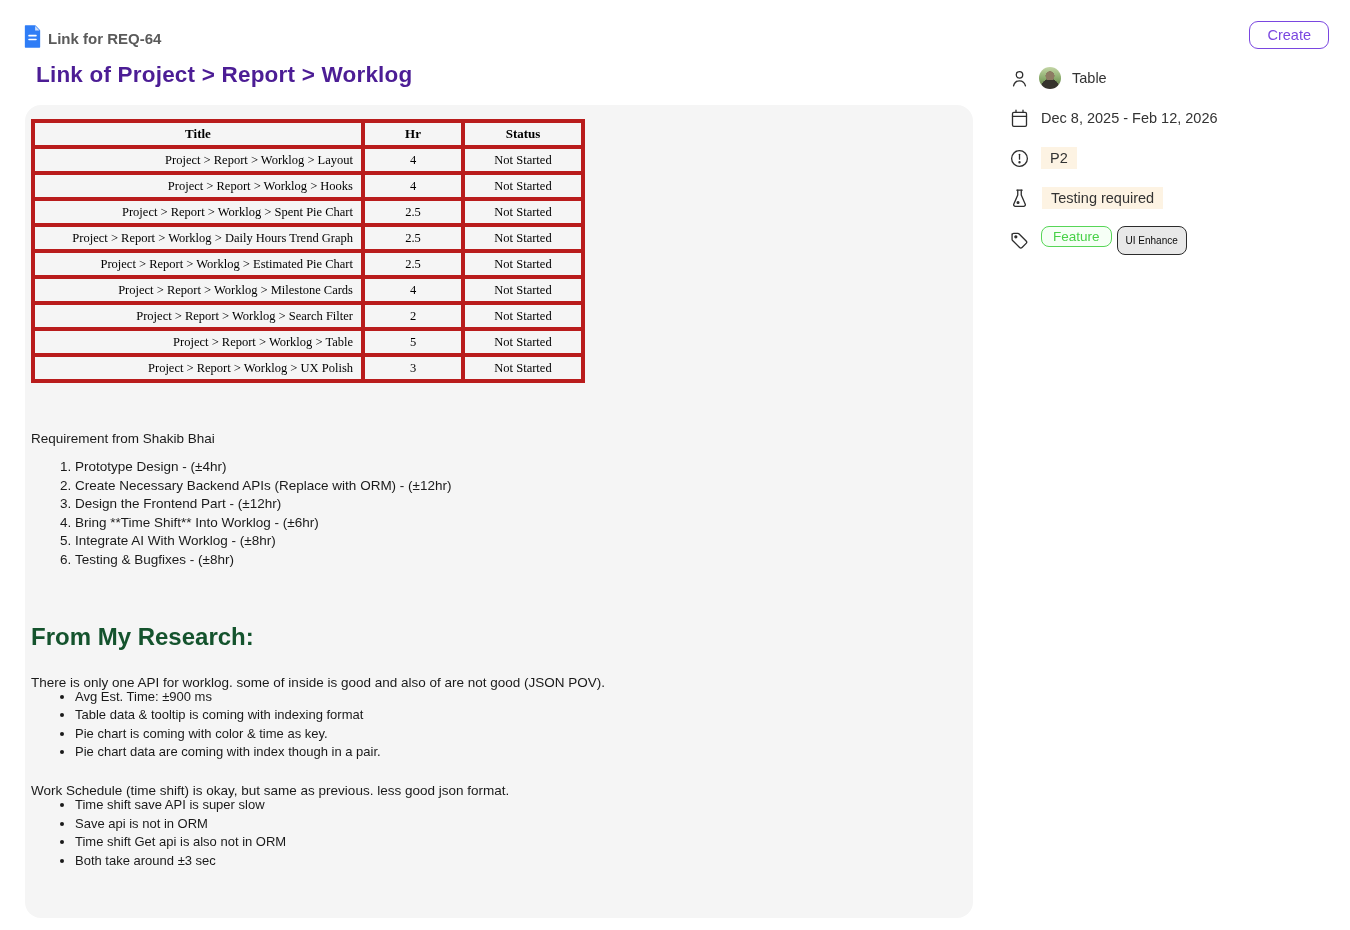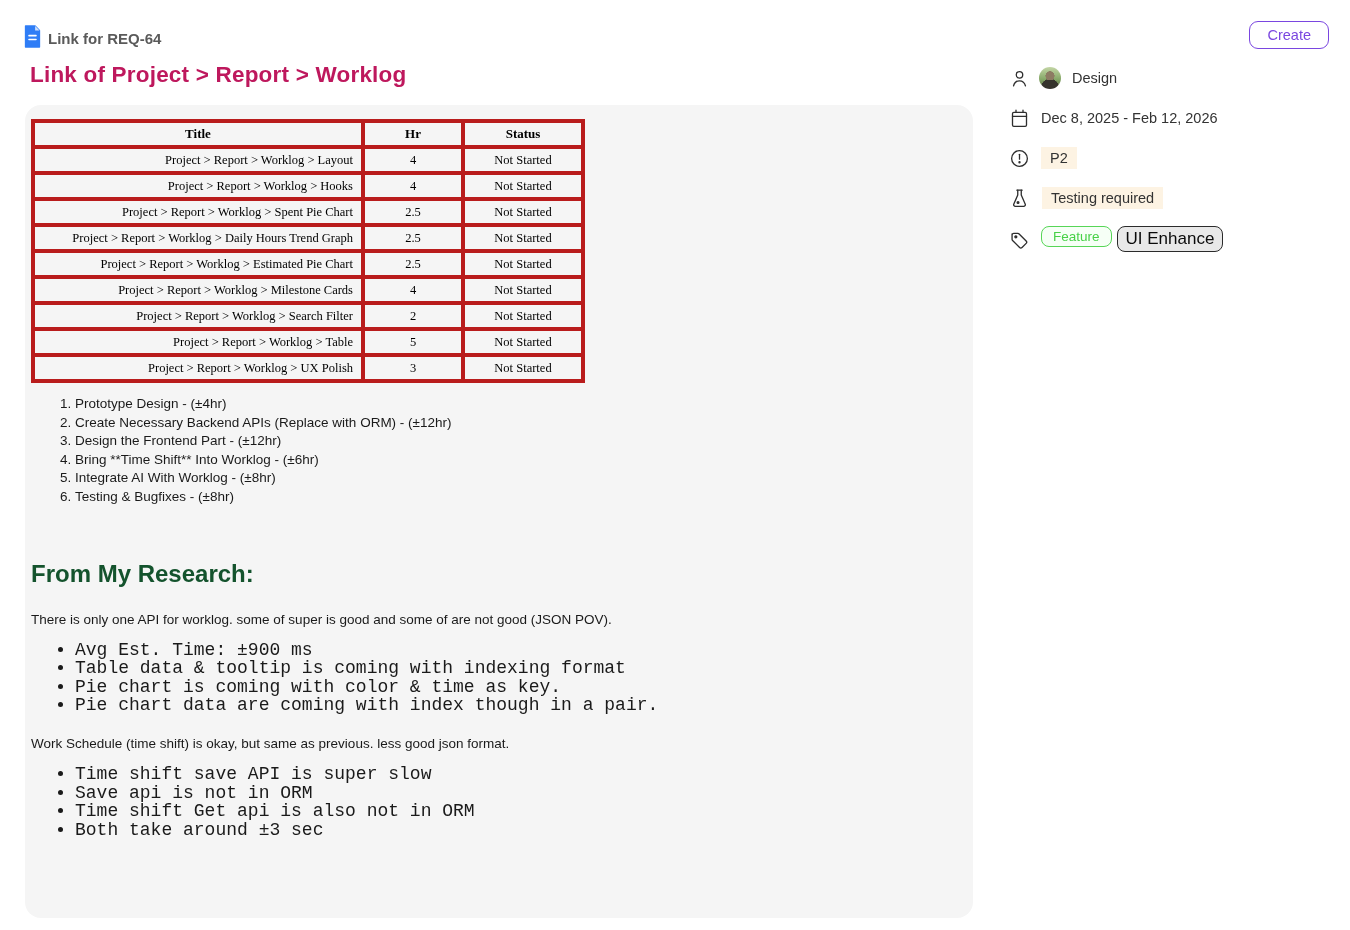--- a/index.html
+++ b/index.html
@@ -8,22 +8,22 @@
 
   
   .topbar-icon { position: absolute; left: 22px; top: 24px; }
   .topbar-label { position: absolute; left: 48px; top: 30px; font-size: 15px;
     font-weight: 600; color: #5a5a5a; cursor: pointer; }
   .create-btn { position: absolute; right: 21px; top: 21px; background: #ffffff;
     border: 1px solid #7a46e0; color: #7a46e0; font-size: 14.5px;
     font-family: "Liberation Sans", sans-serif;
     padding: 5px 17px; border-radius: 9px; cursor: pointer; }
 
-  .page-title { position: absolute; left: 30px; top: 62px; font-size: 22.5px;
-    font-weight: 700; color: #be185d; letter-spacing: 0.2px; }
+  .page-title { position: absolute; left: 36px; top: 62px; font-size: 22.5px;
+    font-weight: 700; color: #4c1d95; letter-spacing: 0.2px; }
 
   
   .content-box { position: absolute; left: 25px; top: 105px; width: 948px;
     height: 813px; background: #f5f5f5; border-radius: 16px;
     padding: 14px 6px; color: #1a1a1a; }
 
   table.worklog { border-collapse: collapse; font-family: "DejaVu Sans", sans-serif;
     font-size: 12.5px; color: #000; }
   table.worklog th, table.worklog td { border: 4px solid #b91c1c; padding: 2px 8px;
     line-height: 18px; font-family: Liberation Serif, serif; }
@@ -32,42 +32,42 @@
   .col-title { width: 330px; text-align: right; }
   .col-hr    { width: 100px; text-align: center; }
   .col-status{ width: 120px; text-align: center; }
 
   .req-intro { margin-top: 48px; font-size: 13.5px; }
   ol.req-list { margin-top: 14px; padding-left: 44px; font-size: 13.5px; }
   ol.req-list li { margin-bottom: 4.5px; line-height: 14px; }
 
   .research-heading { margin-top: 56px; font-size: 24px; font-weight: 700; color: #14532d; }
   .para { margin-top: 24px; font-size: 13.5px; }
-  ul.research-list { margin-top: 16px; padding-left: 44px; font-size: 18px; font-family: Liberation Mono, monospace; }
+  ul.research-list { margin-top: 0; padding-left: 44px; font-size: 13px; }
   ul.research-list li { margin-bottom: 4.5px; line-height: 14px; }
 
   
   .sidebar { position: absolute; left: 1008px; top: 66px; width: 335px; }
   .side-row { display: flex; align-items: center; min-height: 24px; margin-bottom: 16px; }
   .side-row .icon { width: 22px; height: 24px; flex: 0 0 22px; display: flex;
     align-items: center; justify-content: center; }
   .side-row .value { margin-left: 11px; font-size: 14.5px; color: #333; cursor: pointer; }
   .avatar { width: 22px; height: 22px; border-radius: 50%; margin-left: 9px;
     background:
       radial-gradient(circle at 50% 40%, #8d7b63 0 26%, rgba(0,0,0,0) 27%),
       radial-gradient(circle at 50% 95%, #35332c 0 38%, rgba(0,0,0,0) 39%),
       linear-gradient(180deg, #c4d6a6 0%, #86a868 55%, #55663f 100%);
     cursor: pointer; }
   .badge-orange { display: inline-block; background: #fdf3e3; color: #e07f1b;
     font-size: 13.5px; padding: 3px 9px; border-radius: 0; cursor: pointer; }
   .tag-green { display: inline-block; background: #f6fff6; color: #47d147;
     border: 1.5px solid #57d657; font-size: 13.5px; padding: 2px 11px;
     border-radius: 8px; cursor: pointer; }
   .tag-gray { display: inline-block; background: #e8e8e8; color: #0a0a0a;
-    border: 1.5px solid #2b2b2b; font-size: 17px; padding: 2px 8px;
+    border: 1.5px solid #2b2b2b; font-size: 10px; padding: 8px 8px;
     border-radius: 8px; cursor: pointer; }
   .tags-col { margin-left: 11px; display: flex; flex-direction: row;
     align-items: flex-start; gap: 5px; }
   .side-row.tags { align-items: flex-start; }
   .side-row.tags .icon { margin-top: 2px; }
 
   svg.line-icon { stroke: #2e2e2e; fill: none; stroke-width: 1.5;
     stroke-linecap: round; stroke-linejoin: round; }
 </style>
 </head>
@@ -137,33 +137,34 @@
         <td class="col-status">Not Started</td>
       </tr>
       <tr>
         <td class="col-title">Project &gt; Report &gt; Worklog &gt; UX Polish</td>
         <td class="col-hr">3</td>
         <td class="col-status">Not Started</td>
       </tr>
     </tbody>
   </table>
 
+  <p class="req-intro">Requirement from Shakib Bhai</p>
 
   <ol class="req-list">
     <li>Prototype Design - (±4hr)</li>
     <li>Create Necessary Backend APIs (Replace with ORM) - (±12hr)</li>
     <li>Design the Frontend Part - (±12hr)</li>
     <li>Bring **Time Shift** Into Worklog - (±6hr)</li>
     <li>Integrate AI With Worklog - (±8hr)</li>
     <li>Testing &amp; Bugfixes - (±8hr)</li>
   </ol>
 
   <h2 class="research-heading">From My Research:</h2>
 
-  <p class="para">There is only one API for worklog. some of super is good and some of are not good (JSON POV).</p>
+  <p class="para">There is only one API for worklog. some of inside is good and also of are not good (JSON POV).</p>
 
   <ul class="research-list">
     <li>Avg Est. Time: ±900 ms</li>
     <li>Table data &amp; tooltip is coming with indexing format</li>
     <li>Pie chart is coming with color &amp; time as key.</li>
     <li>Pie chart data are coming with index though in a pair.</li>
   </ul>
 
   <p class="para">Work Schedule (time shift) is okay, but same as previous. less good json format.</p>
 
@@ -178,21 +179,21 @@
 <div class="sidebar">
 
   <div class="side-row">
     <span class="icon">
       <svg class="line-icon" width="21" height="21" viewBox="0 0 24 24">
         <circle cx="12" cy="7.8" r="3.7"></circle>
         <path d="M5.2 20.5c.9-3.8 3.6-5.8 6.8-5.8s5.9 2 6.8 5.8"></path>
       </svg>
     </span>
     <span class="avatar"></span>
-    <span class="value">Design</span>
+    <span class="value">Table</span>
   </div>
 
 
 
   <div class="side-row">
     <span class="icon">
       <svg class="line-icon" width="21" height="21" viewBox="0 0 24 24">
         <rect x="4" y="5" width="16" height="16" rx="1.5"></rect>
         <path d="M8 2.5V5 M16 2.5V5"></path>
         <path d="M4 9.5h16"></path>

